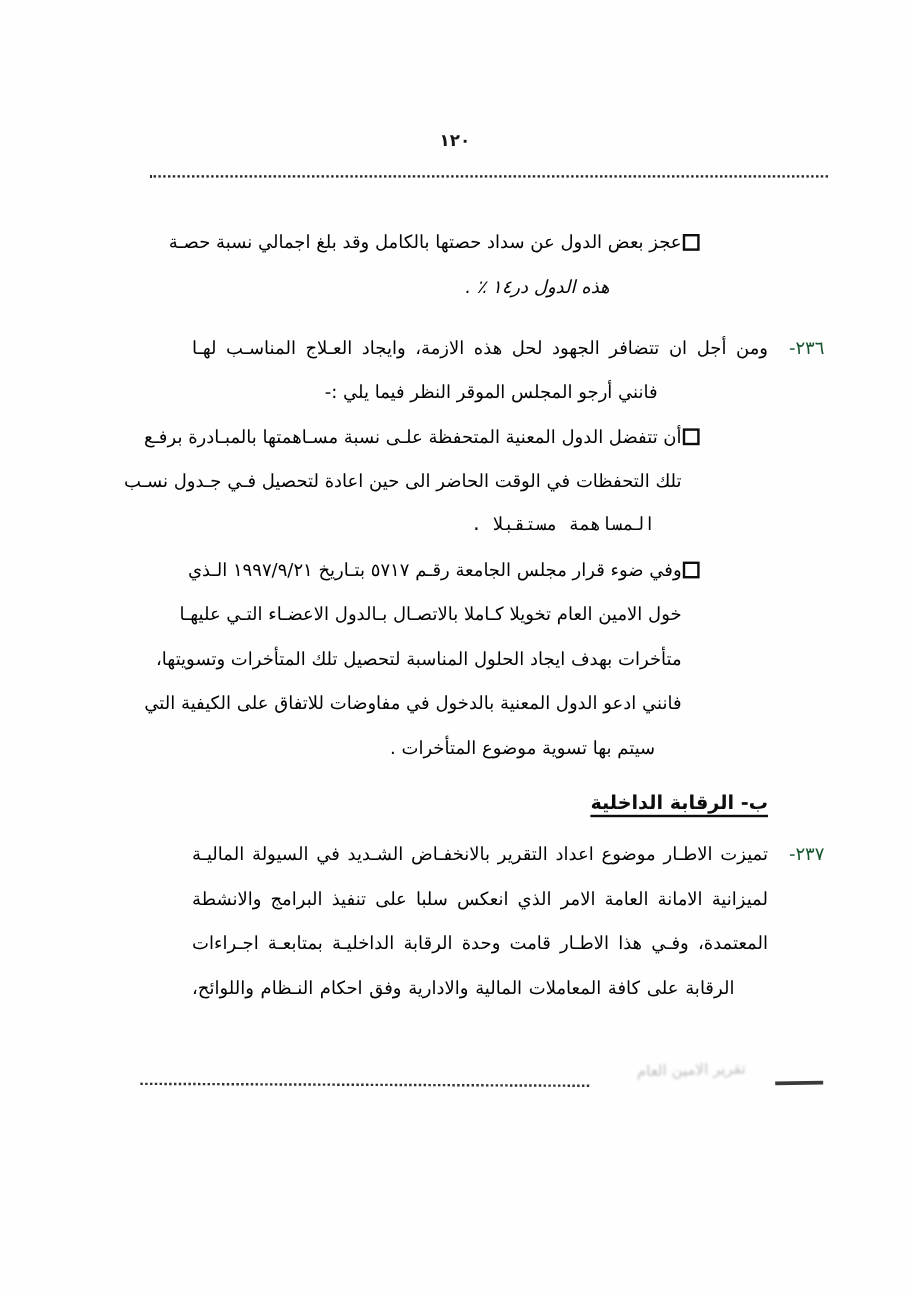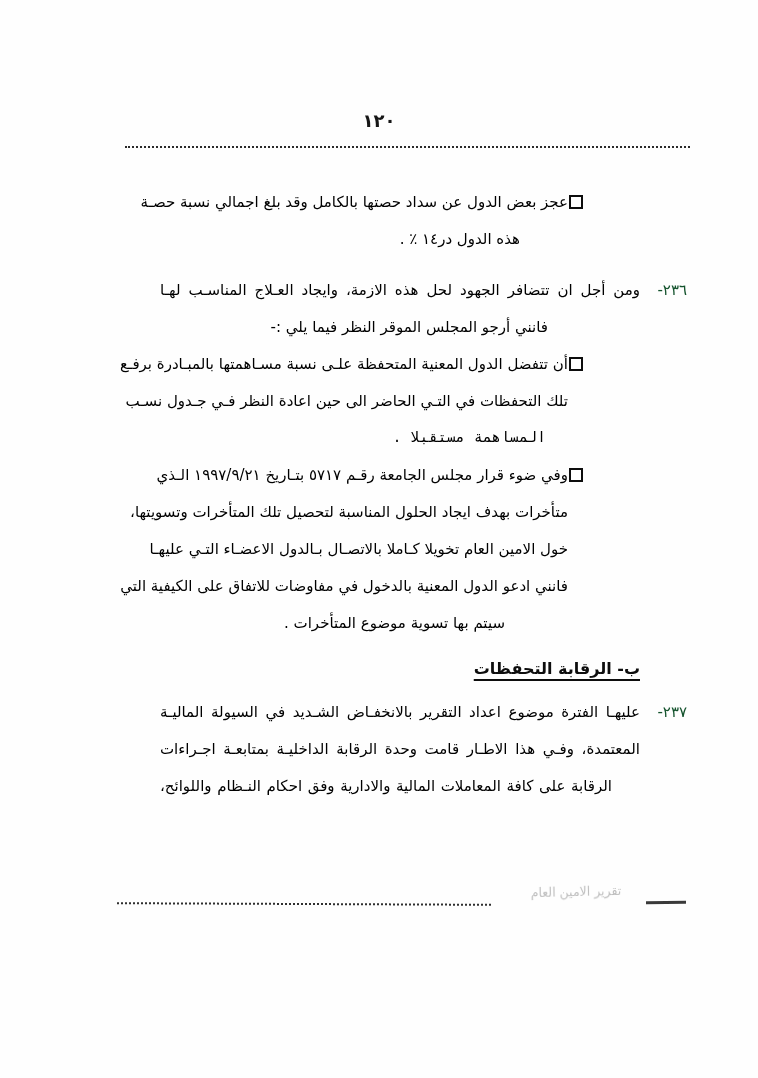--- a/index.html
+++ b/index.html
@@ -4,21 +4,21 @@
 <style>
   html,body{margin:0;padding:0;}
   body{
     width:758px;height:1078px;background:#ffffff;
     font-family:"DejaVu Sans", sans-serif;color:#111;
   }
   .page{position:relative;width:758px;height:1078px;background:#fefefe;overflow:hidden;direction:rtl;}
 
   .page-number{
     position:absolute;top:110px;left:0;right:0;
-    text-align:center;font-size:18px;font-weight:bold;letter-spacing:2px;color:#161616;
+    text-align:center;font-size:14px;font-weight:bold;letter-spacing:2px;color:#161616;
   }
 
   .rule-top{
     position:absolute;top:146px;left:125px;width:565px;height:0;
     border-top:2px dotted #2a2a2a;
   }
   .rule-bottom{
     position:absolute;top:903px;left:117px;width:374px;height:0;
     border-top:2px dotted #2f2f2f;transform:rotate(0.25deg);
   }
@@ -49,22 +49,22 @@
     border:2.5px solid #0d0d0d;background:#fff;box-sizing:content-box;
   }
 
   .line{
     font-size:15px;line-height:37px;color:#000000;
     white-space:nowrap;text-align:justify;text-align-last:justify;
     overflow:visible;
   }
   .line.last{text-align:right;text-align-last:right;}
   .mr22{margin-right:22px;font-family:Liberation Mono, monospace;}
-  .mr44{margin-right:48px;}
-  .mr51{margin-right:63px;}
+  .mr44{margin-right:60px;font-style:italic;}
+  .mr51{margin-right:22px;}
   .mr69{margin-right:28px;}
   .mr112{margin-right:92px;}
 
   .heading{
     margin:10px 50px 12px 0;line-height:26px;
     font-size:16px;font-weight:bold;color:#0d0d0d;text-align:right;
     text-decoration:underline;text-underline-offset:5px;text-decoration-thickness:1.5px;
   }
 </style>
 </head>
@@ -86,38 +86,39 @@
 
     <div class="para numbered mb0">
       <span class="num">٢٣٦-</span>
       <div class="line">ومن أجل ان تتضافر الجهود لحل هذه الازمة، وايجاد العـلاج المناسـب لهـا</div>
       <div class="line last mr112">فانني أرجو المجلس الموقر النظر فيما يلي :-</div>
     </div>
 
     <div class="para bullet mb0">
       <span class="sq"></span>
       <div class="line">أن تتفضل الدول المعنية المتحفظة علـى نسبة مسـاهمتها بالمبـادرة برفـع</div>
-      <div class="line">تلك التحفظات في التـي الحاضر الى حين اعادة النظر فـي جـدول نسـب</div>
+      <div class="line">تلك التحفظات في الوقت الحاضر الى حين اعادة لتحصيل فـي جـدول نسـب</div>
       <div class="line last mr22">المساهمة مستقبلا .</div>
     </div>
 
     <div class="para bullet mb14">
       <span class="sq"></span>
       <div class="line">وفي ضوء قرار مجلس الجامعة رقـم ٥٧١٧ بتـاريخ ١٩٩٧/٩/٢١ الـذي</div>
+      <div class="line">خول الامين العام تخويلا كـاملا بالاتصـال بـالدول الاعضـاء التـي عليهـا</div>
       <div class="line">متأخرات بهدف ايجاد الحلول المناسبة لتحصيل تلك المتأخرات وتسويتها،</div>
-      <div class="line">خول الامين العام تخويلا كـاملا بالاتصـال بـالدول الاعضـاء التـي عليهـا</div>
       <div class="line">فانني ادعو الدول المعنية بالدخول في مفاوضات للاتفاق على الكيفية التي</div>
       <div class="line last mr51">سيتم بها تسوية موضوع المتأخرات .</div>
     </div>
 
-    <div class="heading">ب- الرقابة التحفظات</div>
+    <div class="heading">ب- الرقابة الداخلية</div>
 
     <div class="para numbered mb0">
       <span class="num">٢٣٧-</span>
-      <div class="line">عليهـا الفترة موضوع اعداد التقرير بالانخفـاض الشـديد في السيولة الماليـة</div>
+      <div class="line">تميزت الاطـار موضوع اعداد التقرير بالانخفـاض الشـديد في السيولة الماليـة</div>
+      <div class="line">لميزانية الامانة العامة الامر الذي انعكس سلبا على تنفيذ البرامج والانشطة</div>
       <div class="line">المعتمدة، وفـي هذا الاطـار قامت وحدة الرقابة الداخليـة بمتابعـة اجـراءات</div>
       <div class="line mr69">الرقابة على كافة المعاملات المالية والادارية وفق احكام النـظام واللوائح،</div>
     </div>
 
   </div>
 
   <div class="rule-bottom"></div>
   <div class="rule-dash"></div>
   <div class="ghost">تقرير الامين العام</div>
 

